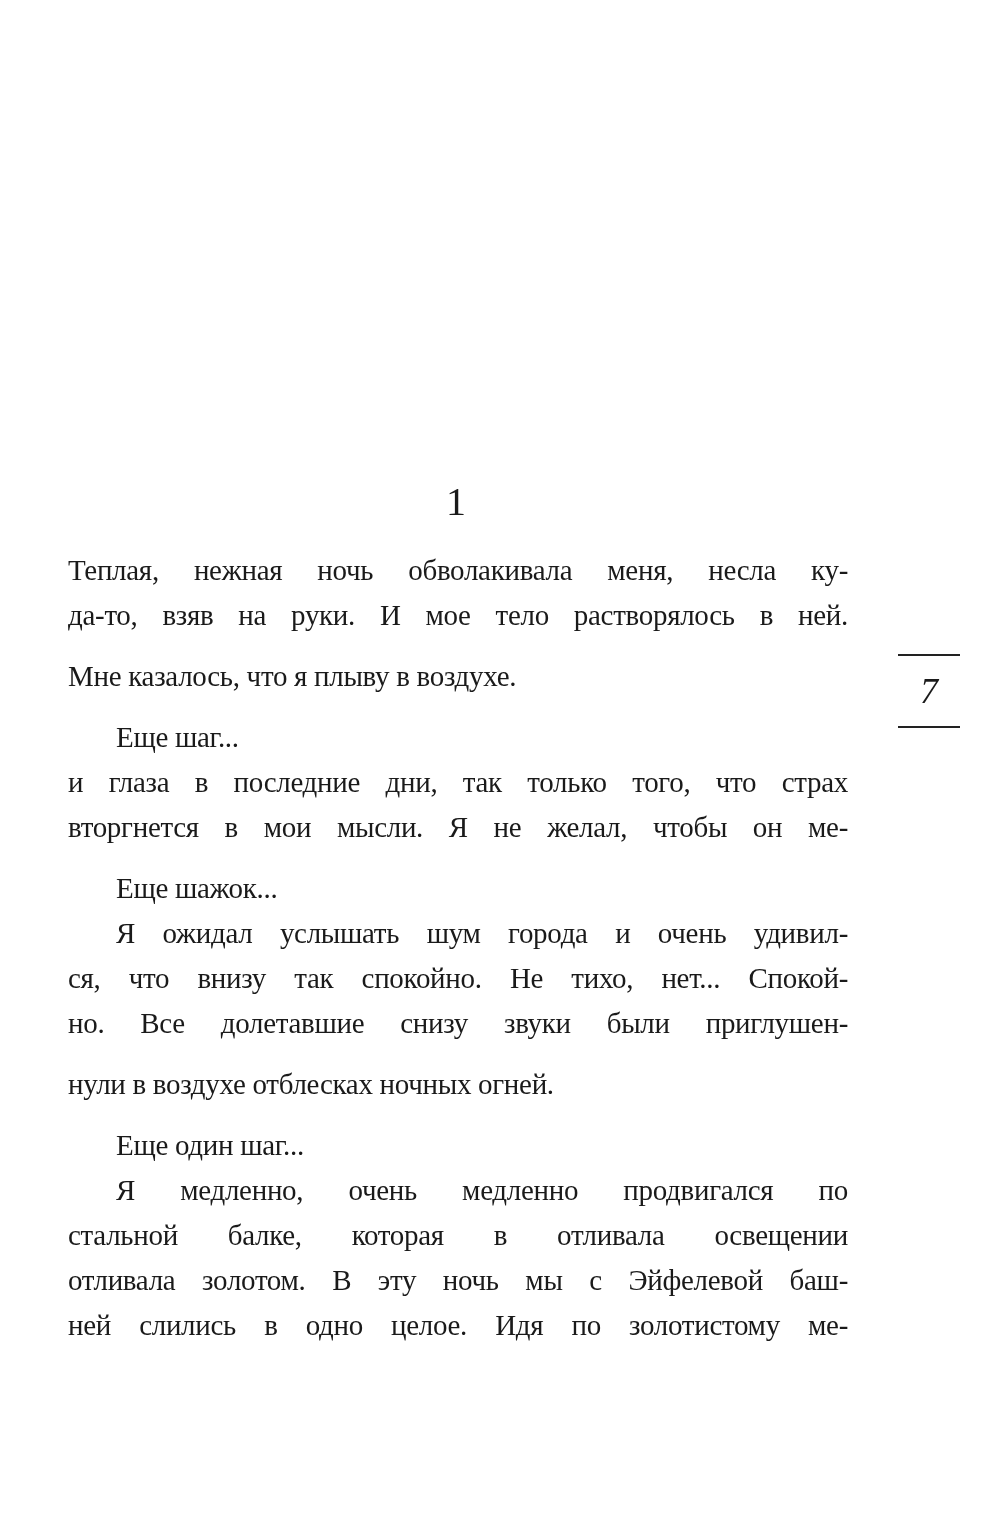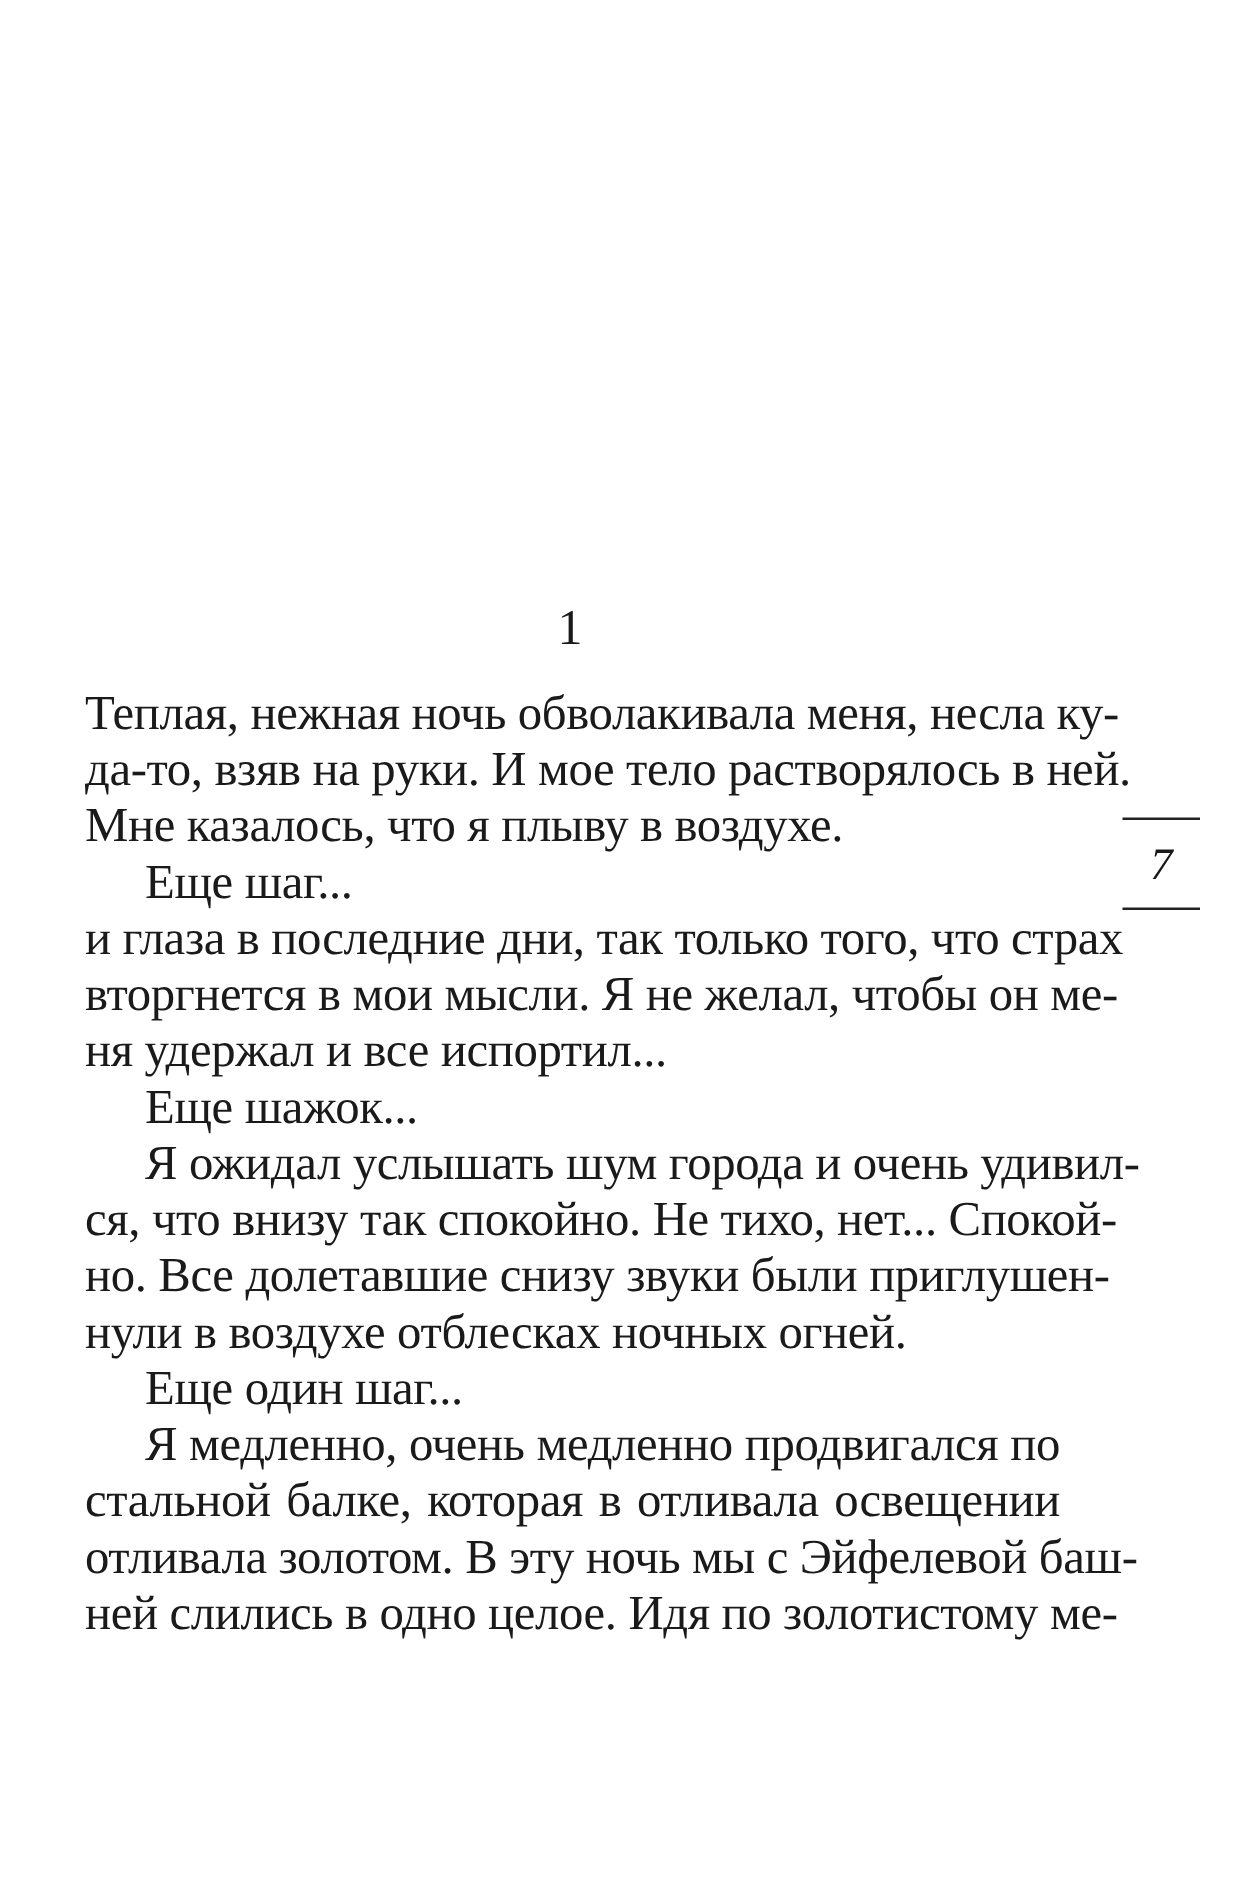--- a/index.html
+++ b/index.html
@@ -26,29 +26,30 @@
     }
     .text-block {
       position: absolute;
       left: 68px;
       top: 548px;
       width: 780px;
     }
     .line {
       display: block;
       height: 45px;
-      font-size: 39px;
+      font-size: 29px;
       line-height: 45px;
       white-space: nowrap;
       text-align: justify;
       text-align-last: justify;
       letter-spacing: -0.3px;
     }
     .line.last {
       text-align-last: left;
+      margin-top: 16px;
     }
     .line.indent {
       padding-left: 48px;
     }
     .folio {
       position: absolute;
       left: 898px;
       top: 654px;
       width: 62px;
     }
@@ -71,21 +72,20 @@
 <div>
   <div class="chapter-number">1</div>
 
   <div class="text-block">
     <span class="line">Теплая, нежная ночь обволакивала меня, несла ку-</span>
     <span class="line">да-то, взяв на руки. И мое тело растворялось в ней.</span>
     <span class="line last">Мне казалось, что я плыву в воздухе.</span>
     <span class="line indent last">Еще шаг...</span>
     <span class="line">и глаза в последние дни, так только того, что страх</span>
     <span class="line">вторгнется в мои мысли. Я не желал, чтобы он ме-</span>
-    <span class="line last">ня удержал и все испортил...</span>
     <span class="line indent last">Еще шажок...</span>
     <span class="line indent">Я ожидал услышать шум города и очень удивил-</span>
     <span class="line">ся, что внизу так спокойно. Не тихо, нет... Спокой-</span>
     <span class="line">но. Все долетавшие снизу звуки были приглушен-</span>
     <span class="line last">нули в воздухе отблесках ночных огней.</span>
     <span class="line indent last">Еще один шаг...</span>
     <span class="line indent">Я медленно, очень медленно продвигался по</span>
     <span class="line">стальной балке, которая в отливала освещении</span>
     <span class="line">отливала золотом. В эту ночь мы с Эйфелевой баш-</span>
     <span class="line">ней слились в одно целое. Идя по золотистому ме-</span>

